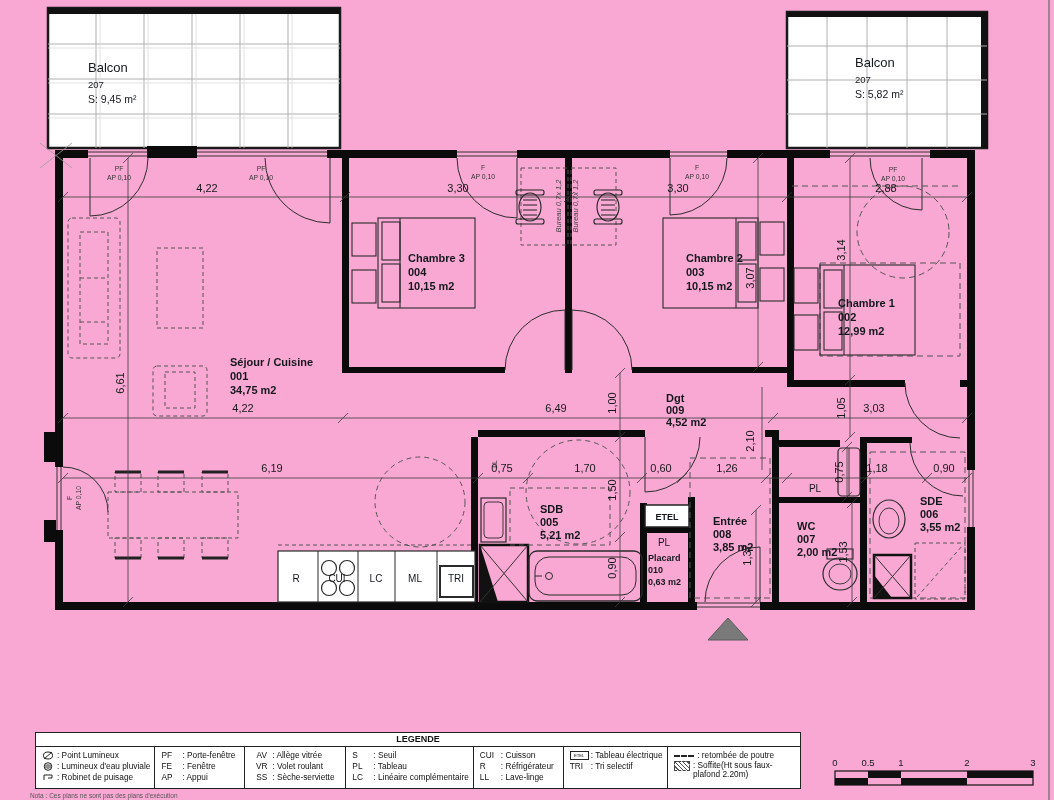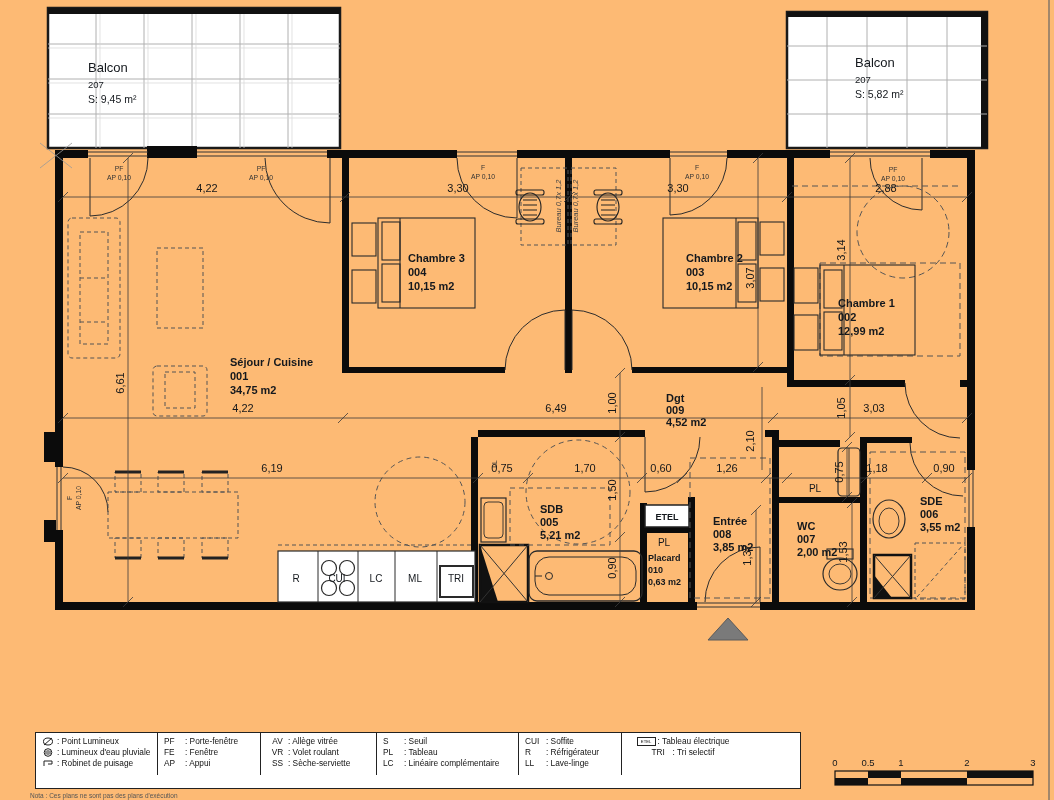--- a/index.html
+++ b/index.html
@@ -1,16 +1,16 @@
 <!DOCTYPE html>
 <html><head>
 <meta charset="utf-8">
 <style>
   html,body{margin:0;padding:0;background:#fff;}
-  #stage{position:relative;width:1054px;height:800px;background:#fdba74;overflow:hidden;
+  #stage{position:relative;width:1054px;height:800px;background:#f9a8d4;overflow:hidden;
          font-family:"Liberation Sans", sans-serif;}
   #plansvg{position:absolute;left:0;top:0;}
   svg text{fill:#14181d;}
   .roomname{font-size:11px;font-weight:bold;}
   .dim{font-size:11px;fill:#16181a;}
   .tiny{font-size:6.8px;fill:#333;}
   .bureau{font-size:7.5px;font-style:italic;fill:#444;}
   .klabel{font-size:10px;}
   .etel{font-size:9px;font-weight:bold;}
   .balc1{font-size:13px;}
@@ -18,21 +18,21 @@
   .balc3{font-size:10.5px;}
   .legend{position:absolute;left:35px;top:732px;width:766px;height:57px;border:1.6px solid #222;
           background:#fff;box-sizing:border-box;}
   .legend-title{height:13px;border-bottom:1.2px solid #222;text-align:center;font-size:9px;
           font-weight:bold;line-height:13px;color:#111;}
   .legend-body{display:flex;height:42px;align-items:stretch;}
   .lcol{padding:3px 4px 0 6px;font-size:8.3px;color:#111;border-right:1.1px solid #222;
         display:flex;flex-direction:column;justify-content:flex-start;box-sizing:border-box;}
   .lcol:last-child{border-right:none;}
   .c1{width:122px;} .c2{width:103px;} .c3{width:116px;text-align:center;} .c4{width:142px;} .c5{width:103px;}
-  .c6{width:120px;align-items:center;} .c7{width:152px;}
+  .c6{width:120px;} .c7{width:152px;}
   .lrow{display:flex;align-items:center;line-height:11px;white-space:nowrap;}
   .lrow.wrap{white-space:normal;line-height:9px;align-items:flex-start;}
   .abbr{display:inline-block;width:21px;font-weight:normal;}
   .licon{display:inline-flex;width:15px;justify-content:flex-start;align-items:center;}
   .etelbox{display:inline-block;width:17px;height:7px;border:1px solid #222;font-size:4.2px;
            line-height:7px;text-align:center;letter-spacing:0;margin-right:2px;color:#111;overflow:hidden;}
   .dash-icon{display:inline-block;width:20px;border-top:2px dashed #222;margin-right:3px;}
   .hatch-icon{display:inline-block;width:18px;height:8px;border:1px dashed #444;margin-right:3px;
       background:repeating-linear-gradient(45deg,#fff 0 2px,#555 2px 3px);}
   .note{position:absolute;left:30px;top:792px;font-size:6.5px;color:#555;}
@@ -377,20 +377,21 @@
     <text class="balc2" x="1033" y="766" text-anchor="middle">3</text>
     <rect x="868" y="771" width="33" height="7" fill="#111"></rect>
     <rect x="967" y="771" width="66" height="7" fill="#111"></rect>
     <rect x="835" y="778" width="33" height="7" fill="#111"></rect>
     <rect x="901" y="778" width="66" height="7" fill="#111"></rect>
     <rect x="835" y="771" width="198" height="14" fill="none" stroke="#111" stroke-width="1.2"></rect>
   </g>
 </svg>
 
   <div class="legend">
+    <div class="legend-title">LEGENDE</div>
     <div class="legend-body">
       <div class="lcol c1">
         <div class="lrow">
             <span class="licon">
               <svg width="13" height="9">
                 <ellipse cx="6" cy="4.5" rx="4.5" ry="3.5" fill="none" stroke="#222"></ellipse>
                 <path d="M2 8L10 1" stroke="#222" fill="none"></path>
               </svg>
             </span>
             <span>: Point Lumineux</span>
@@ -452,38 +453,48 @@
             <span>: Tableau</span>
           </div>
         <div class="lrow">
             <span class="abbr">LC</span>
             <span>: Linéaire complémentaire</span>
           </div>
       </div>
       <div class="lcol c5">
         <div class="lrow">
             <span class="abbr">CUI</span>
-            <span>: Soffite</span>
+            <span>: Cuisson</span>
           </div>
         <div class="lrow">
             <span class="abbr">R</span>
             <span>: Réfrigérateur</span>
           </div>
         <div class="lrow">
             <span class="abbr">LL</span>
             <span>: Lave-linge</span>
           </div>
       </div>
       <div class="lcol c6">
         <div class="lrow">
             <span class="etelbox">ETEL</span>
             <span>: Tableau électrique</span>
           </div>
         <div class="lrow">
             <span class="abbr">TRI</span>
             <span>: Tri selectif</span>
           </div>
       </div>
+      <div class="lcol c7">
+        <div class="lrow">
+            <span class="dash-icon"></span>
+            <span>: retombée de poutre</span>
+          </div>
+        <div class="lrow wrap">
+            <span class="hatch-icon"></span>
+            <span style="max-width:110px;display:inline-block;">: Soffite(Ht sous faux-plafond 2.20m)</span>
+          </div>
+      </div>
     </div>
   </div>
 
   <div class="note">Nota : Ces plans ne sont pas des plans d'exécution</div>
 </div>
 
 </body></html>

